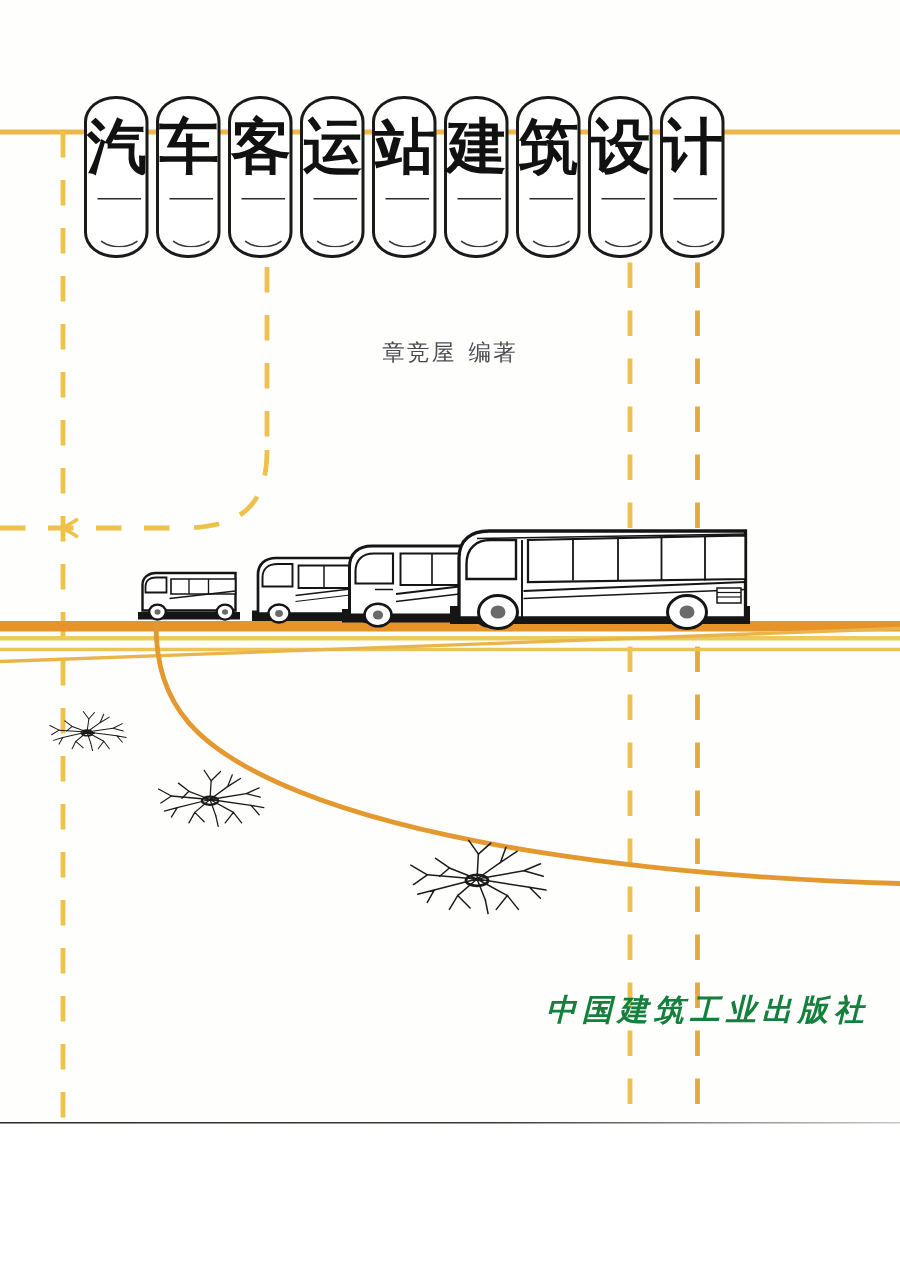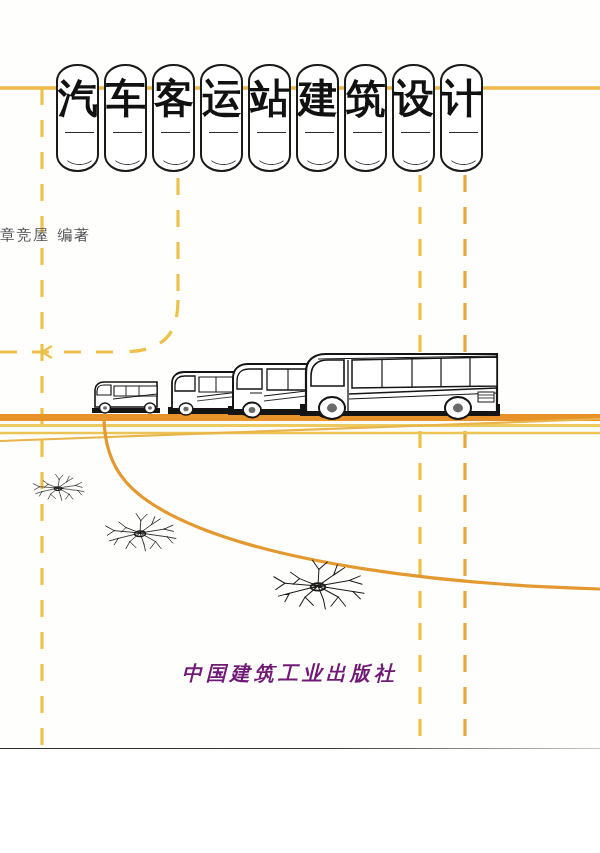--- a/index.html
+++ b/index.html
@@ -98,39 +98,40 @@
     border-radius: 0 0 17px 17px / 0 0 12px 12px;
     box-sizing: border-box;
   }
 
   
   .author-line {
     position: absolute;
     left: 0;
     top: 226px;
     width: 600px;
+    text-align: center;
     font-family: Liberation Sans, sans-serif;
     font-size: 15px;
     color: #4a4a50;
     letter-spacing: 1.5px;
     z-index: 6;
   }
   .author-line .sep { display: inline-block; width: 8px; }
 
   
   .publisher-line {
     position: absolute;
     left: 0;
     top: 660px;
     width: 580px;
-    text-align: center;
+    text-align: right;
     font-family: "DejaVu Serif", "Liberation Serif", serif;
     font-size: 20px;
     font-weight: 600;
-    color: #701a75;
+    color: #15803d;
     letter-spacing: 4px;
     font-style: italic;
     z-index: 6;
   }
 
   
   .bus-layer {
     position: absolute;
     left: 0;
     top: 0;

